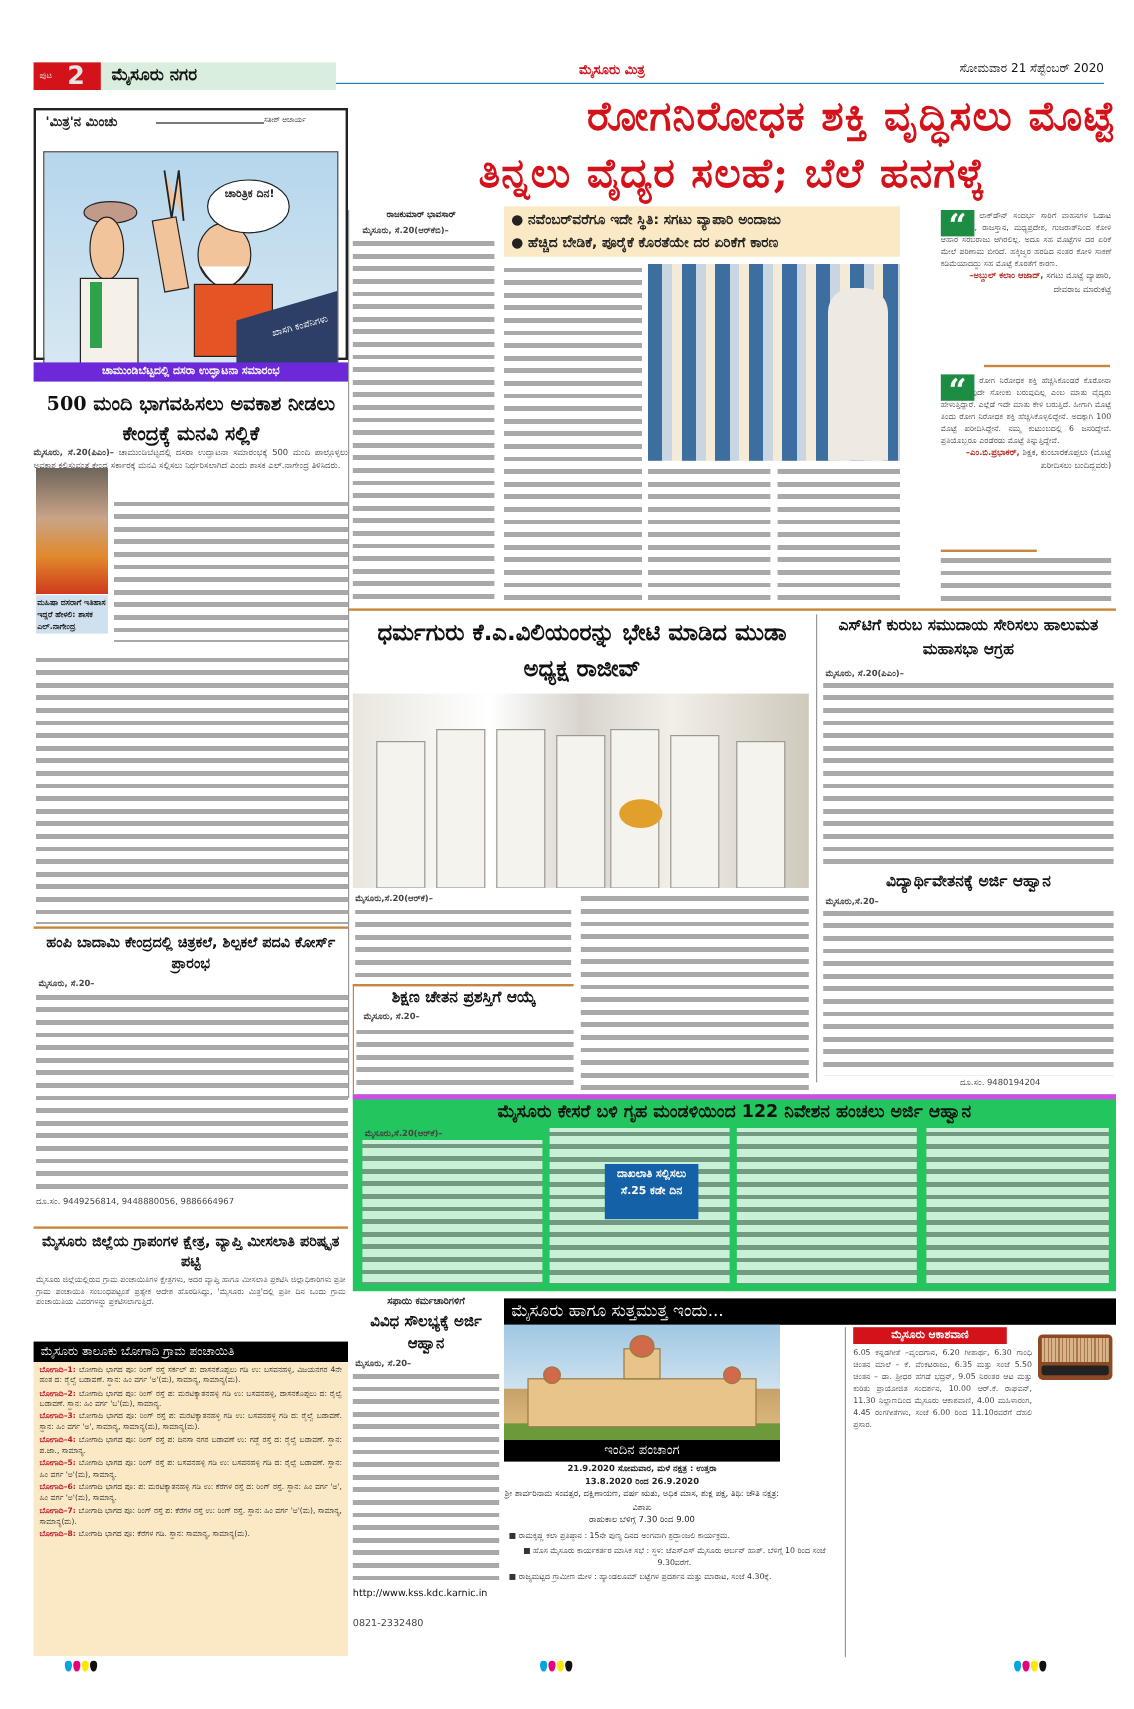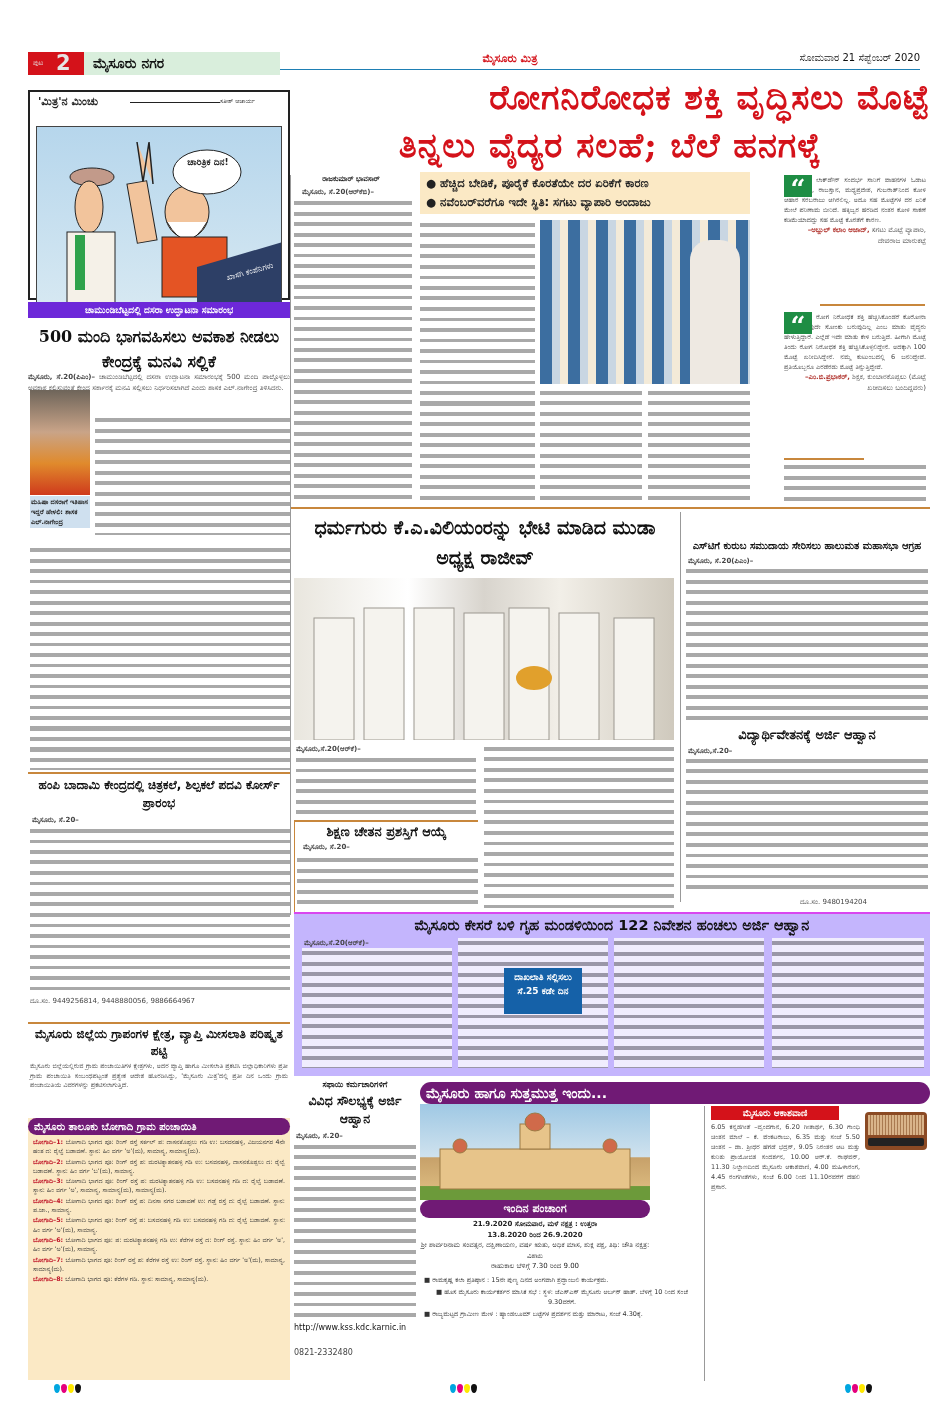--- a/index.html
+++ b/index.html
@@ -4,21 +4,21 @@
 <style>
   * { box-sizing: border-box; margin: 0; padding: 0; }
   html, body { width: 945px; height: 1424px; background: #fff; overflow: hidden; }
   body { position: relative; font-family: "DejaVu Sans", sans-serif; color: #222; }
   .abs { position: absolute; }
   .txt { font-size: 7px; line-height: 10.5px; color: #444; text-align: justify; }
   .lines { background: repeating-linear-gradient(#fff 0 3px, #8c8c8c 3px 7px, #fff 7px 10.5px); opacity: .75; }
   .hd { font-family: "DejaVu Sans", sans-serif; font-weight: bold; color: #111; text-align: center; }
   .redhd { color: #d4121a; font-weight: bold; text-align: center; font-family: "DejaVu Serif", serif; }
   .greenbar { background: #6d28d9; color: #fff; font-size: 9px; font-weight: bold; text-align: center; }
-  .bluebar { background: #701a75; color: #fff; font-weight: bold; border-radius: 11px; }
+  .bluebar { background: #000000; color: #fff; font-weight: normal; }
   .rule { border-top: 2px solid #c8873c; }
   .photo { background: linear-gradient(135deg, #6b6f74, #b7b1a5 40%, #d9d2c2 60%, #5a5048); }
   .cmyk span { display: inline-block; width: 6px; height: 9px; border-radius: 50% 50% 50% 50% / 40% 40% 60% 60%; margin-right: 1px; }
 </style>
 </head>
 <body>
 
 <div class="abs" style="left:28px;top:52px;width:252px;height:23px;background:#d9eedc;">
   <div class="abs" style="left:0;top:0;width:56px;height:23px;background:#d4121a;color:#e5e5e5;">
     <span class="abs" style="left:5px;top:7px;font-size:7px;">ಪುಟ</span>
@@ -87,22 +87,22 @@
       <div style="font-size: 6.3px; line-height: 9.3px; text-align: justify; margin-bottom: 1px; color: rgb(51, 51, 51);"><b style="color: rgb(192, 24, 42);">ಬೋಗಾದಿ–6: </b><span>ಬೋಗಾದಿ ಭಾಗದ ಪೂ: ಪ: ಮರಟಿಕ್ಯಾತನಹಳ್ಳಿ ಗಡಿ ಉ: ಕೆರೆಗಳ ರಸ್ತೆ ದ: ರಿಂಗ್ ರಸ್ತೆ. ಸ್ಥಾನ: ಹಿಂ ವರ್ಗ 'ಅ', ಹಿಂ ವರ್ಗ 'ಅ'(ಮ), ಸಾಮಾನ್ಯ.</span></div>
       <div style="font-size: 6.3px; line-height: 9.3px; text-align: justify; margin-bottom: 1px; color: rgb(51, 51, 51);"><b style="color: rgb(192, 24, 42);">ಬೋಗಾದಿ–7: </b><span>ಬೋಗಾದಿ ಭಾಗದ ಪೂ: ರಿಂಗ್ ರಸ್ತೆ ಪ: ಕೆರೆಗಳ ರಸ್ತೆ ಉ: ರಿಂಗ್ ರಸ್ತೆ. ಸ್ಥಾನ: ಹಿಂ ವರ್ಗ 'ಅ'(ಮ), ಸಾಮಾನ್ಯ, ಸಾಮಾನ್ಯ(ಮ).</span></div>
       <div style="font-size: 6.3px; line-height: 9.3px; text-align: justify; margin-bottom: 1px; color: rgb(51, 51, 51);"><b style="color: rgb(192, 24, 42);">ಬೋಗಾದಿ–8: </b><span>ಬೋಗಾದಿ ಭಾಗದ ಪೂ: ಕೆರೆಗಳ ಗಡಿ. ಸ್ಥಾನ: ಸಾಮಾನ್ಯ, ಸಾಮಾನ್ಯ(ಮ).</span></div>
     </div>
 </div>
 
 <div class="abs" style="left:292px;top:175px;width:118px;text-align:center;font-size:7px;font-weight:bold;">ರಾಜಕುಮಾರ್ ಭಾವಸಾರ್</div>
 <div class="abs txt" style="left:302px;top:187px;font-weight:bold;">ಮೈಸೂರು, ಸೆ.20(ಆರ್‌ಕೆಬಿ)–</div>
 <div class="abs lines" style="left:294px;top:198px;width:118px;height:302px;"></div>
 <div class="abs" style="left:420px;top:172px;width:330px;height:42px;background:#fbe9c5;padding:2px 6px;font-size:11.5px;font-weight:bold;line-height:19px;">
+  <div>● <span>ನವೆಂಬರ್‌ವರೆಗೂ ಇದೇ ಸ್ಥಿತಿ: ಸಗಟು ವ್ಯಾಪಾರಿ ಅಂದಾಜು</span></div>
   <div>● <span>ಹೆಚ್ಚಿದ ಬೇಡಿಕೆ, ಪೂರೈಕೆ ಕೊರತೆಯೇ ದರ ಏರಿಕೆಗೆ ಕಾರಣ</span></div>
-  <div>● <span>ನವೆಂಬರ್‌ವರೆಗೂ ಇದೇ ಸ್ಥಿತಿ: ಸಗಟು ವ್ಯಾಪಾರಿ ಅಂದಾಜು</span></div>
 </div>
 <div class="abs lines" style="left:420px;top:220px;width:115px;height:280px;"></div>
 <div class="abs" style="left:540px;top:220px;width:210px;height:164px;background:repeating-linear-gradient(90deg,#3c6ea0 0 12px,#c9d6e2 12px 20px,#f3ead8 20px 28px);">
   <div class="abs" style="left:150px;top:20px;width:50px;height:144px;background:#eee9e2;border-radius:20px 20px 0 0;"></div>
 </div>
 <div class="abs lines" style="left:540px;top:388px;width:102px;height:112px;"></div>
 <div class="abs lines" style="left:648px;top:388px;width:102px;height:112px;"></div>
 
 <div class="abs" style="left:784px;top:175px;width:142px;">
   <span class="abs" style="left:0;top:0;width:28px;height:22px;background:#1e8d44;color:#fff;font-size:26px;font-weight:bold;line-height:28px;text-align:center;font-family:'DejaVu Serif',serif;">“</span>
@@ -138,30 +138,30 @@
 <div class="abs lines" style="left:296px;top:755px;width:180px;height:60px;"></div>
 <div class="abs lines" style="left:484px;top:744px;width:190px;height:165px;"></div>
 
 <div class="abs" style="left:294px;top:820px;width:184px;height:92px;border-top:2px solid #c8873c;border-left:1px solid #c8873c;">
   <div class="hd" style="font-size:13px;line-height:20px;">ಶಿಕ್ಷಣ ಚೇತನ ಪ್ರಶಸ್ತಿಗೆ ಆಯ್ಕೆ</div>
   <div class="txt" style="font-weight:bold;padding-left:8px;">ಮೈಸೂರು, ಸೆ.20–</div>
   <div class="lines" style="height:52px;margin:2px 0 0 2px;"></div>
 </div>
 
 <div class="abs" style="left:680px;top:512px;height:390px;border-left:1px solid #999;"></div>
-<div class="abs hd" style="left:684px;top:536px;width:246px;font-size:10px;line-height:20px;">ಎಸ್‌ಟಿಗೆ ಕುರುಬ ಸಮುದಾಯ ಸೇರಿಸಲು ಹಾಲುಮತ ಮಹಾಸಭಾ ಆಗ್ರಹ</div>
+<div class="abs hd" style="left:684px;top:512px;width:246px;font-size:13px;line-height:20px;">ಎಸ್‌ಟಿಗೆ ಕುರುಬ ಸಮುದಾಯ ಸೇರಿಸಲು ಹಾಲುಮತ ಮಹಾಸಭಾ ಆಗ್ರಹ</div>
 <div class="abs txt" style="left:688px;top:556px;font-weight:bold;">ಮೈಸೂರು, ಸೆ.20(ಪಿಎಂ)–</div>
 <div class="abs lines" style="left:686px;top:566px;width:242px;height:158px;"></div>
 
 <div class="abs hd" style="left:684px;top:725px;width:246px;font-size:13px;line-height:20px;">ವಿದ್ಯಾರ್ಥಿವೇತನಕ್ಕೆ ಅರ್ಜಿ ಆಹ್ವಾನ</div>
 <div class="abs txt" style="left:688px;top:746px;font-weight:bold;">ಮೈಸೂರು,ಸೆ.20–</div>
 <div class="abs lines" style="left:686px;top:756px;width:242px;height:140px;"></div>
 <div class="abs txt" style="left:800px;top:897px;">ದೂ.ಸಂ. 9480194204</div>
 
-<div class="abs" style="left:294px;top:912px;width:636px;height:164px;background:#c4b5fd;border-top:2px solid #d946ef;">
+<div class="abs" style="left:294px;top:912px;width:636px;height:164px;background:#22c55e;border-top:4px solid #d946ef;">
   <div class="hd" style="font-size:14.5px;line-height:22px;">ಮೈಸೂರು ಕೇಸರೆ ಬಳಿ ಗೃಹ ಮಂಡಳಿಯಿಂದ 122 ನಿವೇಶನ ಹಂಚಲು ಅರ್ಜಿ ಆಹ್ವಾನ</div>
   <div class="abs txt" style="left:10px;top:24px;font-weight:bold;">ಮೈಸೂರು,ಸೆ.20(ಆರ್‌ಕೆ)–</div>
   <div class="abs lines" style="left:8px;top:34px;width:150px;height:120px;"></div>
   <div class="abs lines" style="left:164px;top:24px;width:150px;height:130px;"></div>
   <div class="abs" style="left:210px;top:54px;width:78px;height:46px;background:#1561a8;color:#fff;font-size:9px;font-weight:bold;text-align:center;line-height:14px;padding-top:2px;">ದಾಖಲಾತಿ ಸಲ್ಲಿಸಲು ಸೆ.25 ಕಡೇ ದಿನ</div>
   <div class="abs lines" style="left:320px;top:24px;width:150px;height:130px;"></div>
   <div class="abs lines" style="left:478px;top:24px;width:152px;height:130px;"></div>
 </div>
 
 <div class="abs" style="left:292px;top:1080px;width:126px;text-align:center;font-size:8px;font-weight:bold;">ಸಫಾಯಿ ಕರ್ಮಚಾರಿಗಳಿಗೆ</div>

